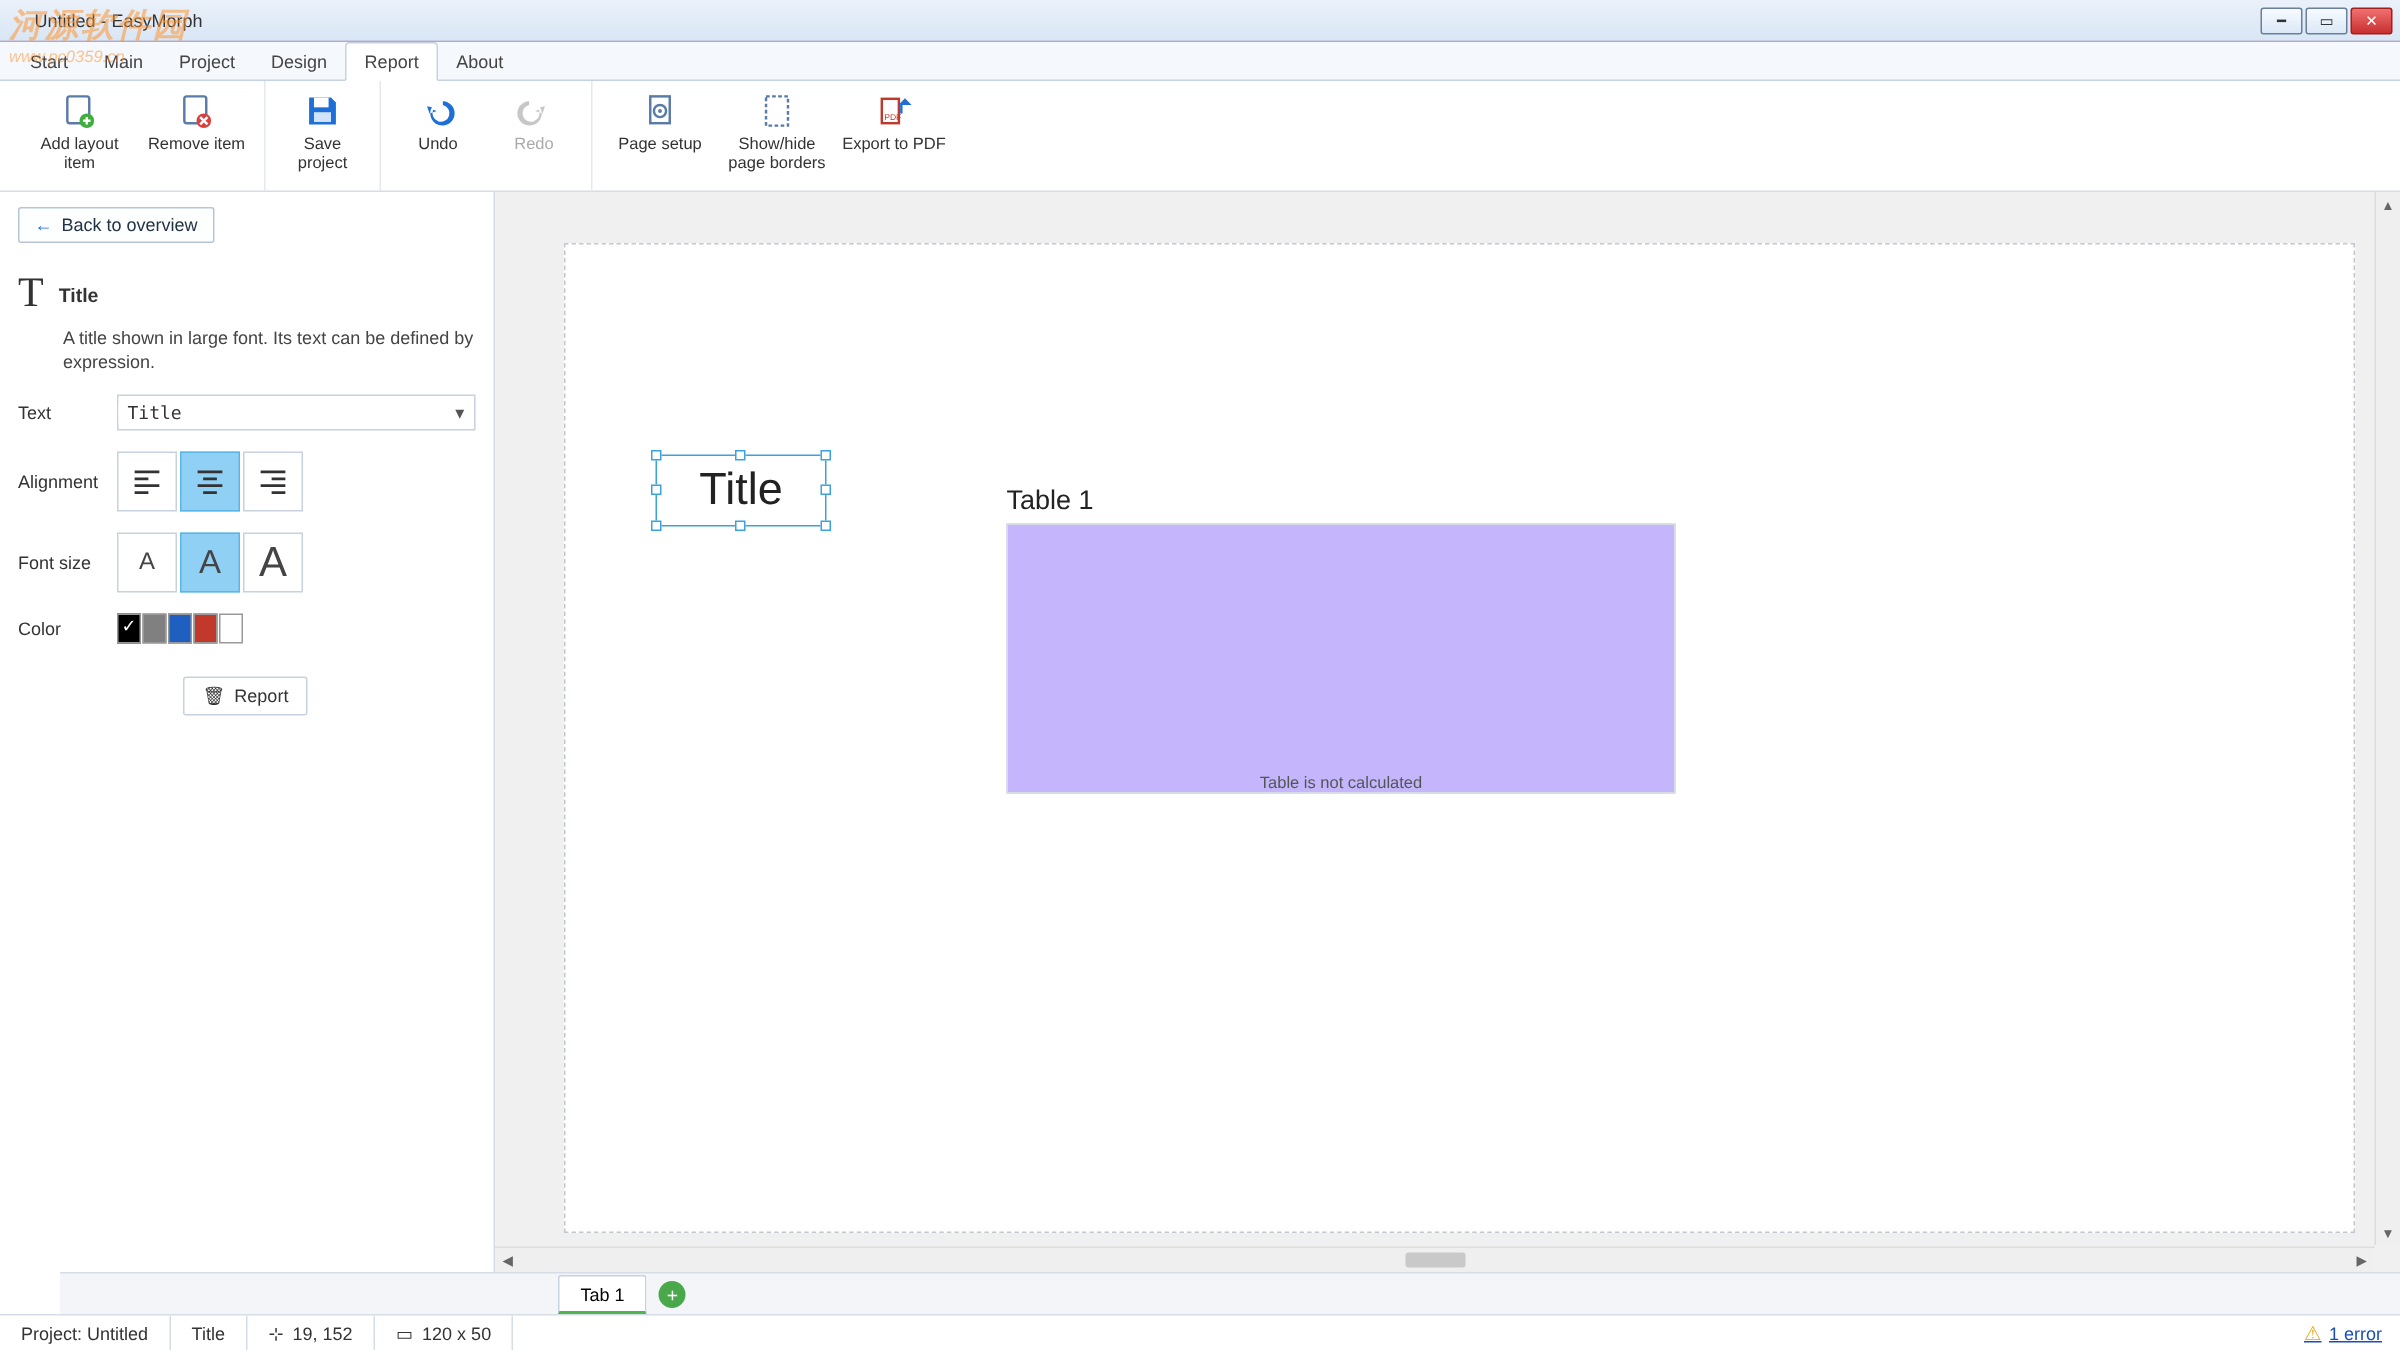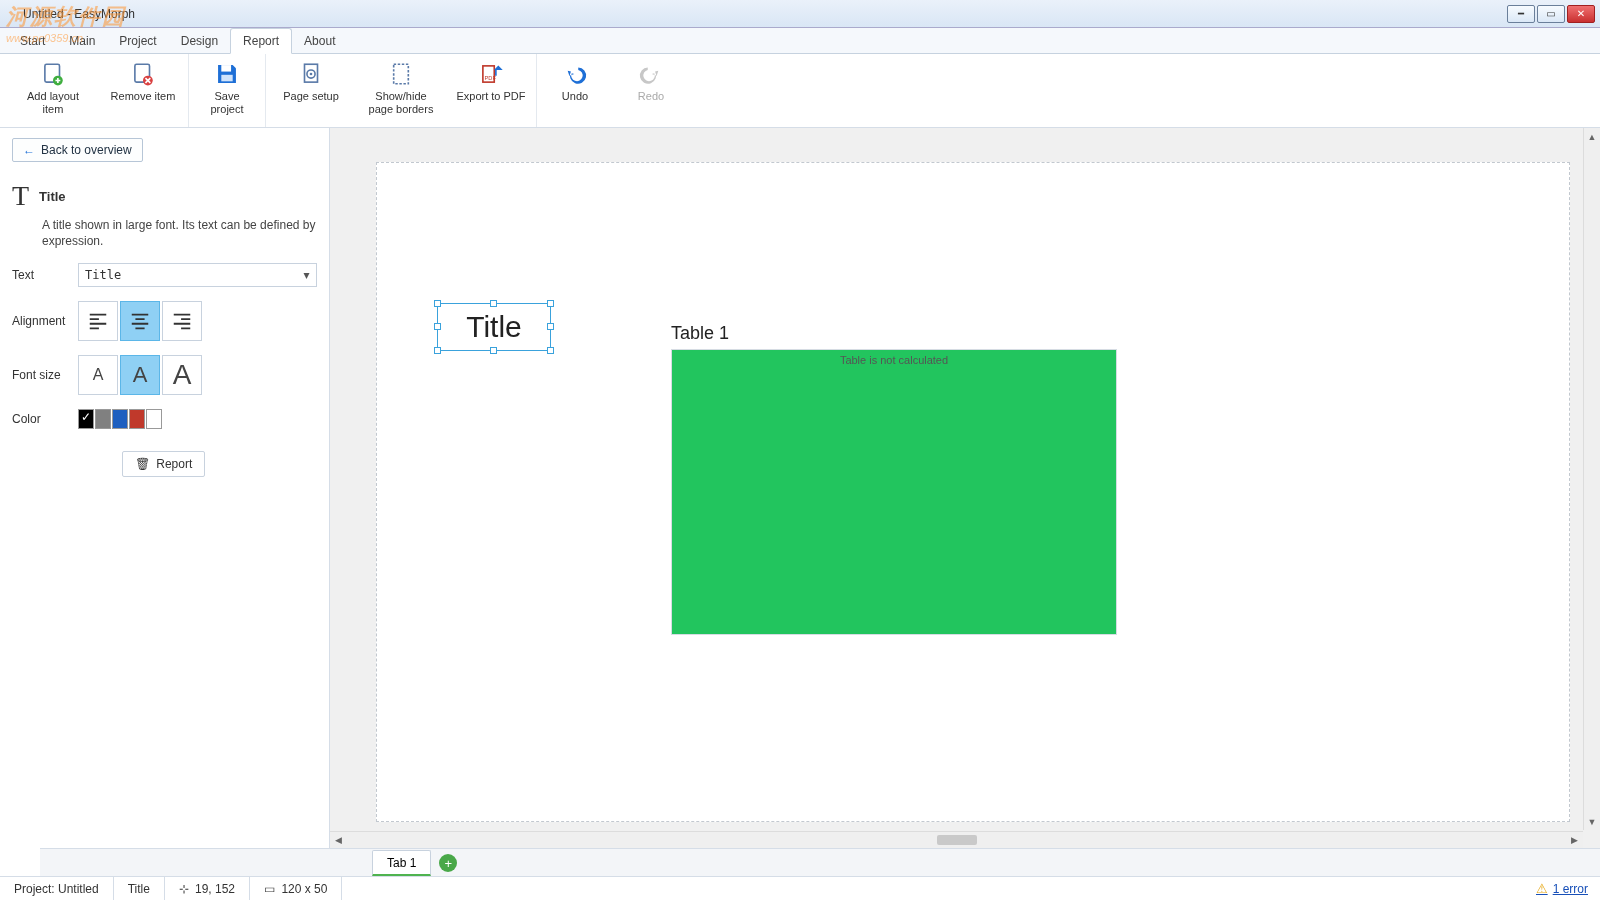--- a/index.html
+++ b/index.html
@@ -16,21 +16,21 @@
 .watermark { position: absolute; left: 6px; top: 2px; font-size: 22px; font-weight: 700; color: rgba(255,150,50,0.55); pointer-events: none; letter-spacing: 2px; z-index: 50; font-style: italic; }
 .watermark .sub { display:block; font-size:11px; color: rgba(255,150,50,0.55); font-weight: 400; letter-spacing: 0; }
 
 
 .tabs { height: 26px; background: #f5f8fc; display: flex; align-items: flex-end; border-bottom: 1px solid #c6d2df; padding-left: 8px; font-size: 12px; }
 .tab { padding: 5px 12px; color: #444; cursor: pointer; }
 .tab.active { background: #fff; border: 1px solid #c6d2df; border-bottom: 1px solid #fff; border-radius: 3px 3px 0 0; margin-bottom: -1px; }
 
 
 .ribbon { height: 74px; background: #fff; border-bottom: 1px solid #d5dde7; display: flex; align-items: center; padding: 0 8px; }
-.rgrp { display: flex; align-items: flex-start; height: 100%; padding: 4px 6px; gap: 12px; }
+.rgrp { display: flex; align-items: flex-start; height: 100%; padding: 4px 6px; }
 .rgrp + .rgrp { border-left: 1px solid #e4e9ef; }
 .rbtn { display: flex; flex-direction: column; align-items: center; justify-content: flex-start; width: 64px; height: 100%; font-size: 11px; color: #333; cursor: pointer; text-align: center; padding-top: 2px; line-height: 1.15; }
 .rbtn.wide { width: 78px; }
 .rbtn.disabled { color: #aaa; }
 .rbtn .ic { height: 28px; display: flex; align-items: center; justify-content: center; margin-bottom: 2px; }
 .rbtn svg { width: 26px; height: 26px; }
 
 
 .main { display: flex; height: calc(900px - 28px - 26px - 74px - 28px - 24px); }
 .sidepanel { width: 330px; border-right: 1px solid #d5dde7; background: #fff; padding: 10px 12px; font-size: 12px; color: #333; overflow: hidden; }
@@ -66,21 +66,21 @@
 .hscroll .thumb{ position:absolute; left:50%; transform:translateX(-50%); width:40px; height:10px; background:#c9c9c9; border-radius:2px;}
 .page { position: absolute; left: 46px; top: 34px; right: 30px; bottom: 26px; border: 1px dashed #c2c8cf; background: #fff; }
 
 .sel-el { position: absolute; left: 60px; top: 140px; width: 114px; height: 48px; border: 1px solid #3aa2dc; background:#fff; display:flex; align-items:center; justify-content:center; }
 .sel-el .txt { font-size: 30px; color:#222; }
 .handle { position:absolute; width:7px; height:7px; background:#fff; border:1px solid #3aa2dc; }
 .h-nw{left:-4px;top:-4px;} .h-n{left:50%;top:-4px;margin-left:-4px;} .h-ne{right:-4px;top:-4px;}
 .h-w{left:-4px;top:50%;margin-top:-4px;} .h-e{right:-4px;top:50%;margin-top:-4px;}
 .h-sw{left:-4px;bottom:-4px;} .h-s{left:50%;bottom:-4px;margin-left:-4px;} .h-se{right:-4px;bottom:-4px;}
 .tbl-title { position:absolute; left:294px; top:160px; font-size:18px; color:#222; }
-.tbl-box { position:absolute; left:294px; top:186px; width:446px; height:286px; border:1px solid #d6dce3; background:#22c55e; display:flex; align-items:flex-start; justify-content:center; padding-top:4px; font-size:11px; color:#555;}
+.tbl-box { position:absolute; left:294px; top:186px; width:446px; height:180px; border:1px solid #d6dce3; background:#c4b5fd; display:flex; align-items:flex-end; justify-content:center; padding-top:4px; font-size:11px; color:#555;}
 
 
 .bottomtabs { height: 28px; background: #f3f5f8; border-top: 1px solid #d5dde7; display:flex; align-items:flex-end; padding-left: 332px; margin-left: 40px; }
 .btab { padding: 5px 14px 4px; font-size: 12px; border:1px solid #c8d2de; border-bottom:2px solid #4fb34f; background:#fff; border-radius:2px 2px 0 0; cursor:pointer; }
 .addtab { width:18px; height:18px; border-radius:50%; background:#49a849; color:#fff; display:flex;align-items:center;justify-content:center; margin:0 0 4px 8px; font-size:13px; cursor:pointer;}
 
 
 .status { height: 24px; border-top: 1px solid #d5dde7; display:flex; align-items:center; font-size:12px; color:#333; }
 .status .cell { padding: 0 14px; height:100%; display:flex; align-items:center; border-right:1px solid #d5dde7; gap:6px;}
 .status .spacer { flex:1; }
@@ -144,20 +144,38 @@
             <path d="M5 5h18l4 4v18H5z" fill="#1e6fd6"></path>
             <rect x="9" y="5" width="12" height="8" fill="#fff"></rect>
             <rect x="9" y="17" width="14" height="8" fill="#cfe3fb"></rect>
           </svg>
       </span>
       <span style="white-space:pre-line">Save
 project</span>
     </div>
   </div>
   <div class="rgrp">
+    <div class="rbtn">
+      <span class="ic">
+        <svg viewBox="0 0 32 32">
+            <path d="M20 8a10 10 0 1 1-9 5l-4-1 2 6 6-2-3-1a7 7 0 1 0 8-4z" fill="#1e6fd6"></path>
+          </svg>
+      </span>
+      <span>Undo</span>
+    </div>
+    <div class="rbtn disabled">
+      <span class="ic">
+        <svg viewBox="0 0 32 32">
+            <path d="M12 8a10 10 0 1 0 9 5l4-1-2 6-6-2 3-1a7 7 0 1 1-8-4z" fill="#c7c7c7"></path>
+          </svg>
+      </span>
+      <span>Redo</span>
+    </div>
+  </div>
+  <div class="rgrp">
     <div class="rbtn wide">
       <span class="ic">
         <svg viewBox="0 0 32 32">
             <rect x="8" y="4" width="16" height="22" fill="none" stroke="#5a7aa8" stroke-width="2"></rect>
             <circle cx="16" cy="16" r="5" fill="none" stroke="#5a7aa8" stroke-width="2"></circle>
             <circle cx="16" cy="16" r="1.6" fill="#5a7aa8"></circle>
           </svg>
       </span>
       <span>Page setup</span>
     </div>
@@ -172,38 +190,20 @@
     </div>
     <div class="rbtn wide">
       <span class="ic">
         <svg viewBox="0 0 32 32">
             <rect x="6" y="6" width="14" height="20" fill="none" stroke="#c0392b" stroke-width="2"></rect>
             <text x="8" y="23" font-size="7" fill="#c0392b">PDF</text>
             <path d="M22 10h6l-3-3zM22 10v8" stroke="#1e6fd6" stroke-width="2" fill="#1e6fd6"></path>
           </svg>
       </span>
       <span>Export to PDF</span>
-    </div>
-  </div>
-  <div class="rgrp">
-    <div class="rbtn">
-      <span class="ic">
-        <svg viewBox="0 0 32 32">
-            <path d="M20 8a10 10 0 1 1-9 5l-4-1 2 6 6-2-3-1a7 7 0 1 0 8-4z" fill="#1e6fd6"></path>
-          </svg>
-      </span>
-      <span>Undo</span>
-    </div>
-    <div class="rbtn disabled">
-      <span class="ic">
-        <svg viewBox="0 0 32 32">
-            <path d="M12 8a10 10 0 1 0 9 5l4-1-2 6-6-2 3-1a7 7 0 1 1-8-4z" fill="#c7c7c7"></path>
-          </svg>
-      </span>
-      <span>Redo</span>
     </div>
   </div>
 </div>
 
 <div class="main">
   <div class="sidepanel">
     <div class="backbtn">
       <span style="color:#1e6fd6">←</span>
       <span>Back to overview</span>
     </div>

